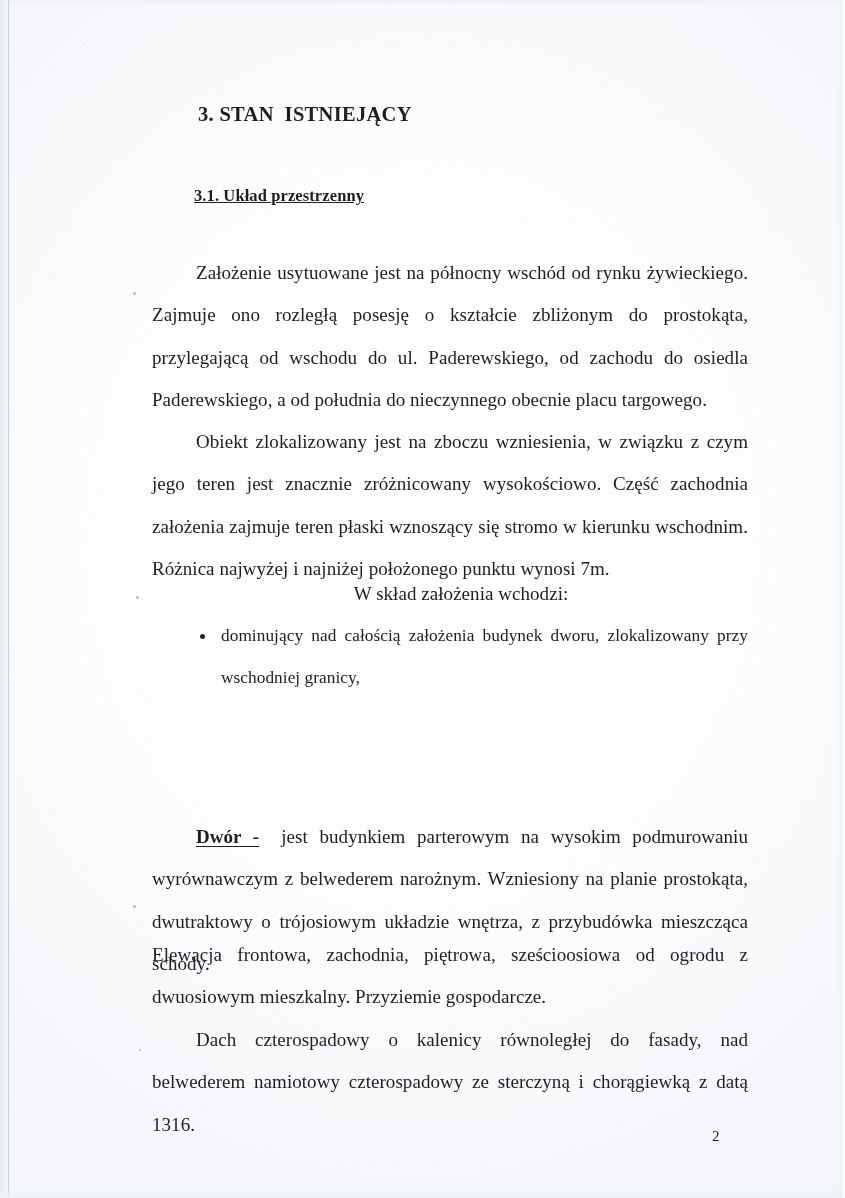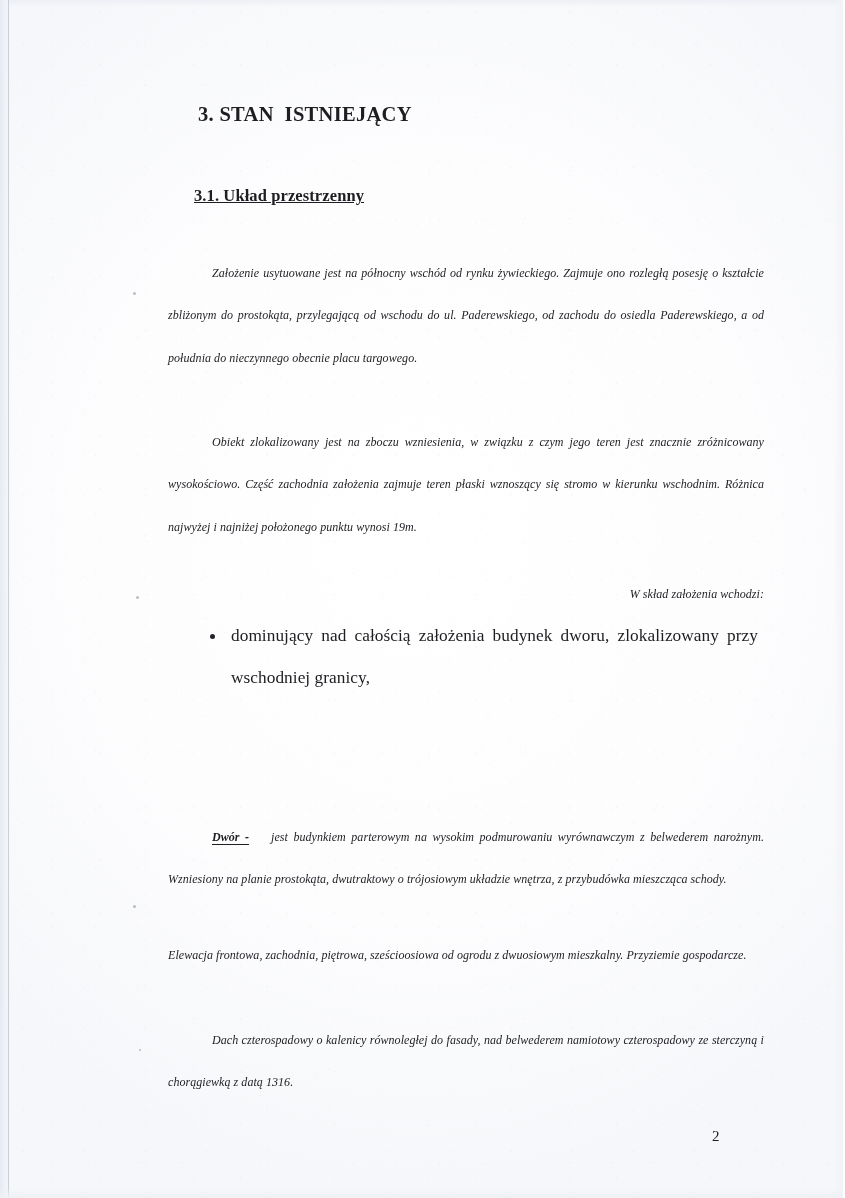--- a/index.html
+++ b/index.html
@@ -103,50 +103,49 @@
     top: 186px;
     font-size: 16.5px;
     font-weight: bold;
     letter-spacing: .1px;
     white-space: pre;
     text-decoration: underline;
   }
 
   .para {
     position: absolute;
-    left: 16px;
-    width: 596px;
-    font-size: 12px;
+    left: 0;
+    width: 596px;
+    font-size: 19px;
     line-height: 42.4px;
     text-align: justify;
     text-justify: inter-word;
     letter-spacing: .05px;
-    font-style: italic;
   }
   .para.last-natural {
-    text-align: right;
+    text-align: center;
   }
   .para .indent {
     display: inline-block;
     width: 44px;
   }
   .para .indent-sm {
     display: inline-block;
     width: 22px;
   }
 
   .lead {
     font-weight: bold;
     text-decoration: underline;
     text-underline-offset: 3px;
   }
 
   .bullets {
     position: absolute;
-    left: 10px;
+    left: 0;
     width: 596px;
     margin: 0;
     padding: 0;
     list-style: none;
   }
   .bullet-item {
     position: relative;
     padding-left: 69px;
     font-size: 17.3px;
     line-height: 42.4px;
@@ -200,21 +199,21 @@
   <div class="speck" style="left:139px; top:1049px; width:2px; height:2px;"></div>
 
   <div class="content">
 
     <div class="h1">3. STAN  ISTNIEJĄCY</div>
 
     <div class="h2">3.1. Układ przestrzenny</div>
 
     <div class="para" style="top:252px;"><span class="indent"></span><span>Założenie usytuowane jest na północny wschód od rynku żywieckiego. Zajmuje ono rozległą posesję o kształcie zbliżonym do prostokąta, przylegającą od wschodu   do ul. Paderewskiego,  od zachodu do osiedla Paderewskiego, a od południa do nieczynnego obecnie placu targowego.</span></div>
 
-    <div class="para" style="top:421px;"><span class="indent"></span><span>Obiekt zlokalizowany jest na zboczu wzniesienia, w związku z czym jego teren jest  znacznie zróżnicowany  wysokościowo. Część zachodnia założenia zajmuje teren płaski wznoszący się stromo w kierunku wschodnim. Różnica najwyżej i najniżej położonego punktu wynosi 19m.</span></div>
+    <div class="para" style="top:421px;"><span class="indent"></span><span>Obiekt zlokalizowany jest na zboczu wzniesienia, w związku z czym jego teren jest  znacznie zróżnicowany  wysokościowo. Część zachodnia założenia zajmuje teren płaski wznoszący się stromo w kierunku wschodnim. Różnica najwyżej i najniżej położonego punktu wynosi 7m.</span></div>
 
     <div class="para last-natural" style="top:573px;"><span class="indent-sm"></span><span>W skład założenia wchodzi:</span></div>
 
     <ul class="bullets" style="top:615px;">
       <li class="bullet-item"><span>dominujący nad całością założenia budynek dworu,  zlokalizowany przy wschodniej granicy,</span></li>
     </ul>
 
     <div class="para" style="top:816px;"><span class="indent"></span><span class="lead">Dwór  -</span><span class="indent-sm"></span><span>jest budynkiem parterowym na wysokim podmurowaniu wyrównawczym z belwederem narożnym. Wzniesiony   na planie prostokąta, dwutraktowy o trójosiowym układzie wnętrza, z przybudówka mieszcząca schody.</span></div>
 
     <div class="para" style="top:934px;"><span>Elewacja frontowa, zachodnia, piętrowa, sześcioosiowa od ogrodu z dwuosiowym mieszkalny. Przyziemie gospodarcze.</span></div>

